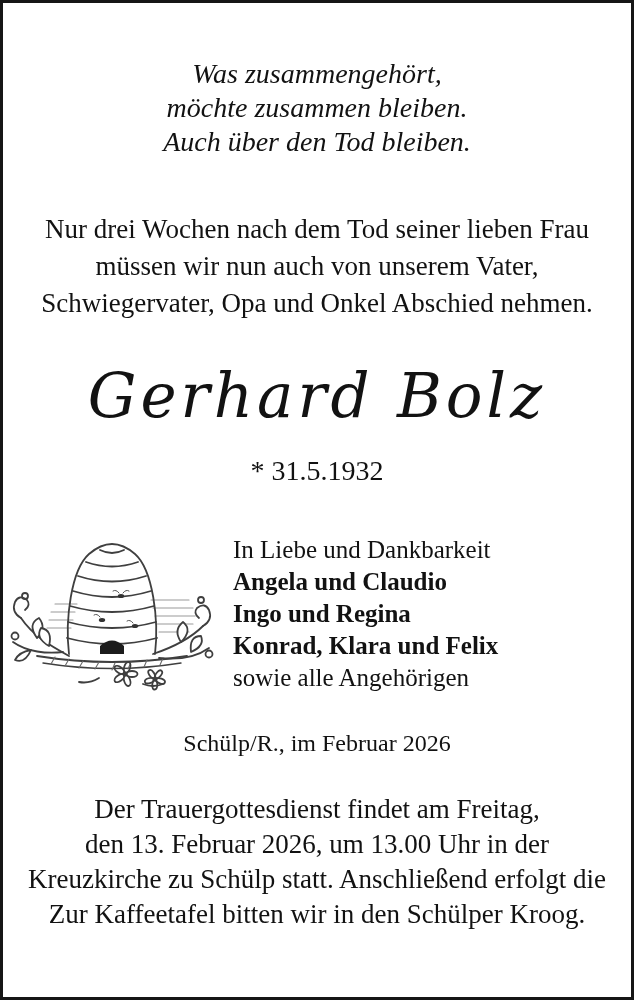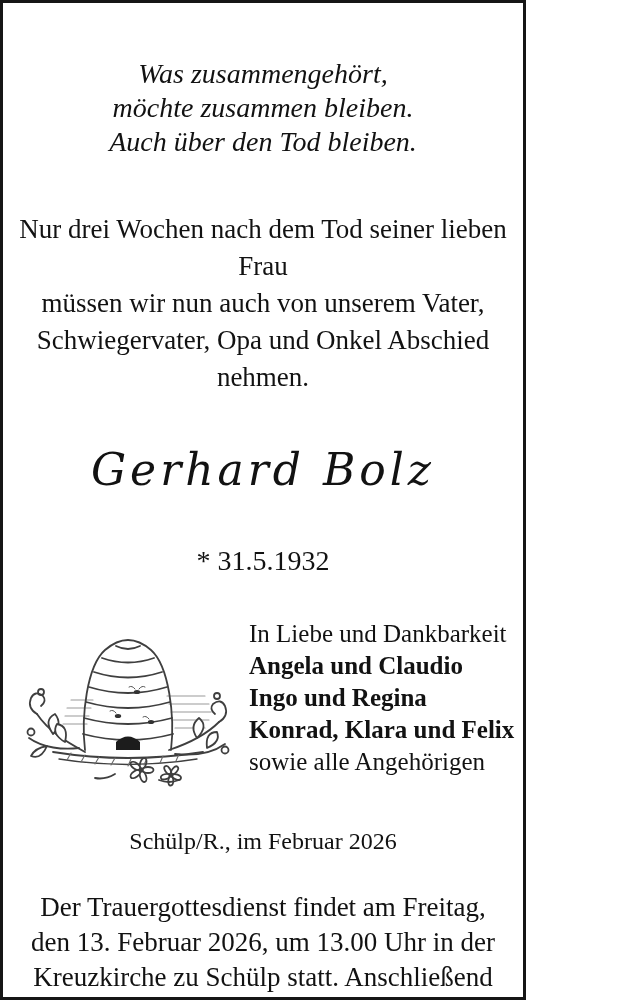--- a/index.html
+++ b/index.html
@@ -4,21 +4,21 @@
 <style>
   * { margin:0; padding:0; box-sizing:border-box; }
   html,body { background:#ffffff; }
   body {
     width:634px; height:1000px;
     font-family:"Liberation Serif", serif;
     color:#121212;
     overflow:hidden;
   }
   .page {
-    width:526px; height:1000px;
+    width:634px; height:1000px;
     background:#ffffff;
     border:3px solid #161616;
     text-align:center;
     position:relative;
     overflow:hidden;
   }
   .epigraph {
     padding-top:54px;
     font-style:italic;
     font-size:28px;
@@ -26,39 +26,38 @@
   }
   .announcement {
     margin-top:52px;
     font-size:27px;
     line-height:37px;
   }
   .deceased-name {
     margin-top:24px;
     font-family:"DejaVu Serif", serif;
     font-style:italic;
-    font-size:44px;
+    font-size:61px;
     line-height:100px;
     letter-spacing:4px;
     white-space:nowrap;
   }
   .dates-row {
-    margin-top:24px;
+    margin-top:8px;
     display:flex;
     justify-content:center;
     gap:96px;
     font-size:28px;
     line-height:34px;
   }
   .middle-row {
-    margin-top:24px;
+    margin-top:16px;
     display:flex;
-    align-items:center;
+    align-items:flex-end;
     text-align:left;
-    padding-left:16px;
     height:190px;
   }
   .illustration { flex:0 0 auto; width:218px; height:186px; }
   .mourners {
     margin-left:12px;
     padding-top:2px;
     font-size:25px;
     line-height:32px;
   }
   .mourners .bold { font-weight:bold; }

